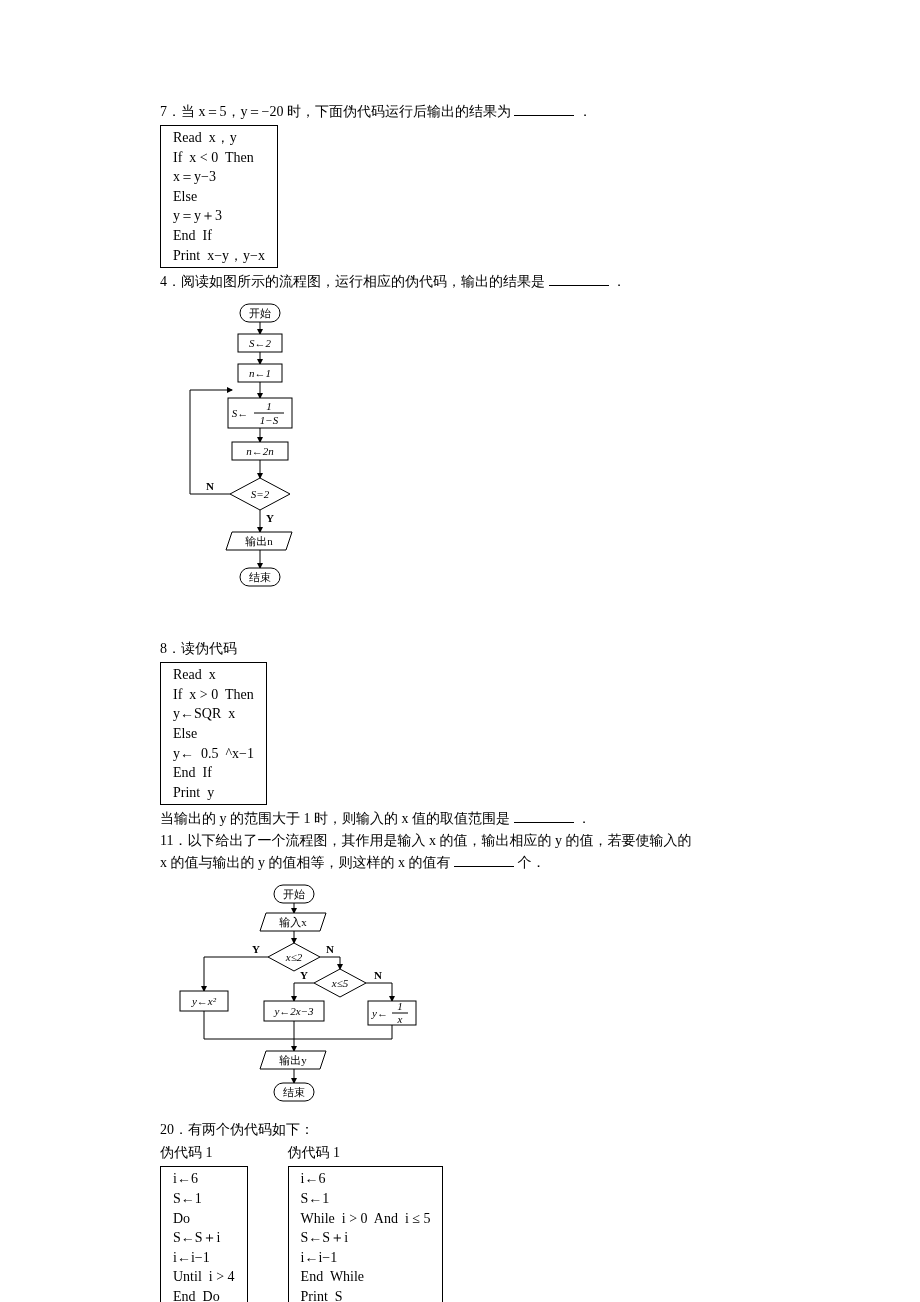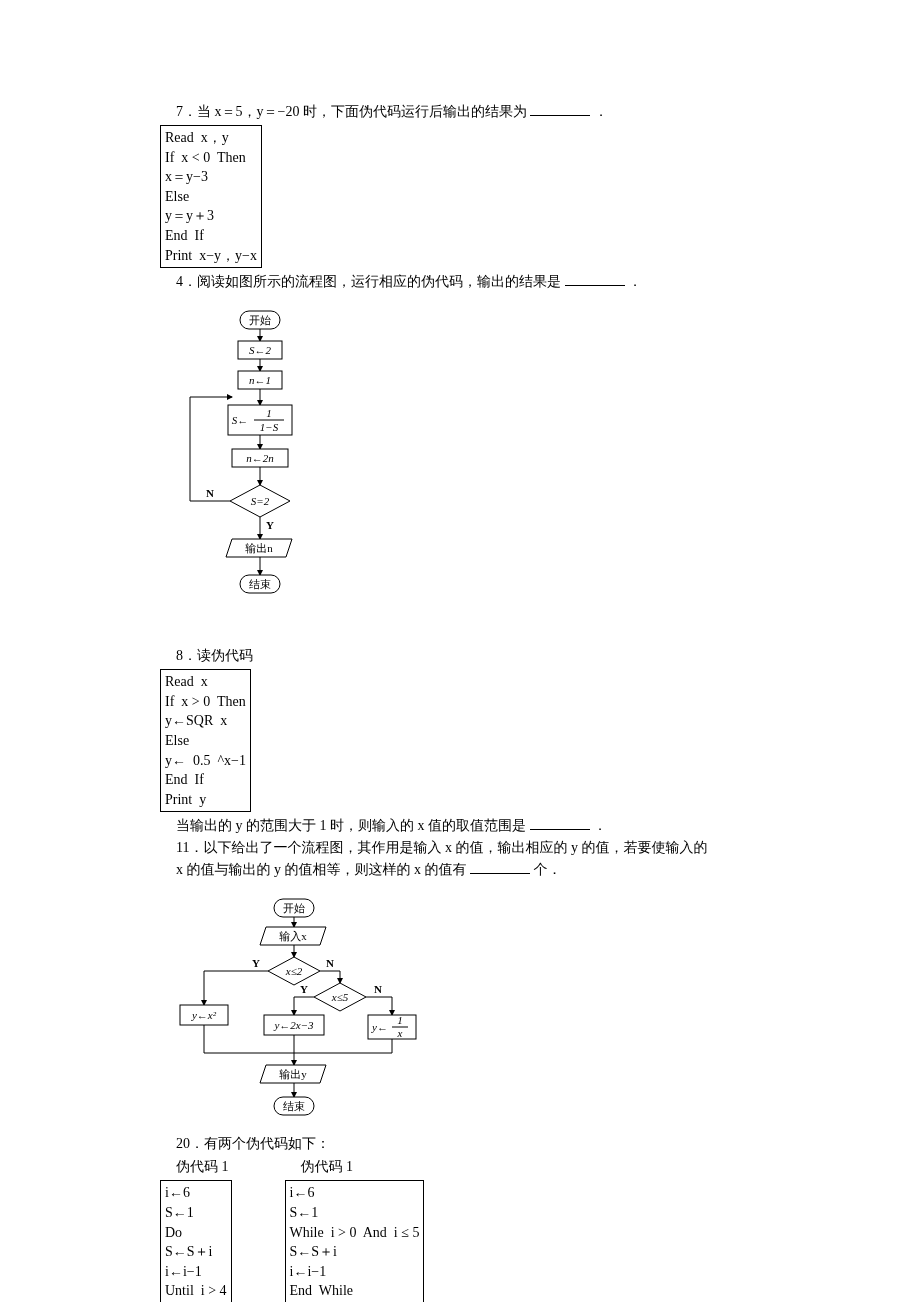--- a/index.html
+++ b/index.html
@@ -5,40 +5,40 @@
   body {
     font-family: "SimSun", "宋体", serif;
     font-size: 14px;
     background: #fff;
     margin: 0;
     padding: 100px 160px 60px 160px;
     width: 600px;
     color: #000;
     line-height: 1.5;
   }
-  .line { margin: 1px 16px; }
+  .line { margin: 1px 0; }
   .blank {
     display: inline-block;
     border-bottom: 1px solid #000;
     min-width: 60px;
     height: 1em;
     vertical-align: baseline;
   }
   .codebox {
     border: 1px solid #000;
-    padding: 2px 4px;
+    padding: 2px 12px;
     margin: 2px 0;
     display: inline-block;
     font-family: "SimSun", serif;
     line-height: 1.4;
     white-space: pre;
     vertical-align: top;
   }
   
-  .fc { margin: 17px 0 6px 10px; }
+  .fc { margin: 10px 0 6px 10px; }
   .fc svg { display: block; }
   .p11row { display: flex; gap: 40px; align-items: flex-start; }
 </style>
 </head>
 <body>
 
 
 
 
 <div class="line">

